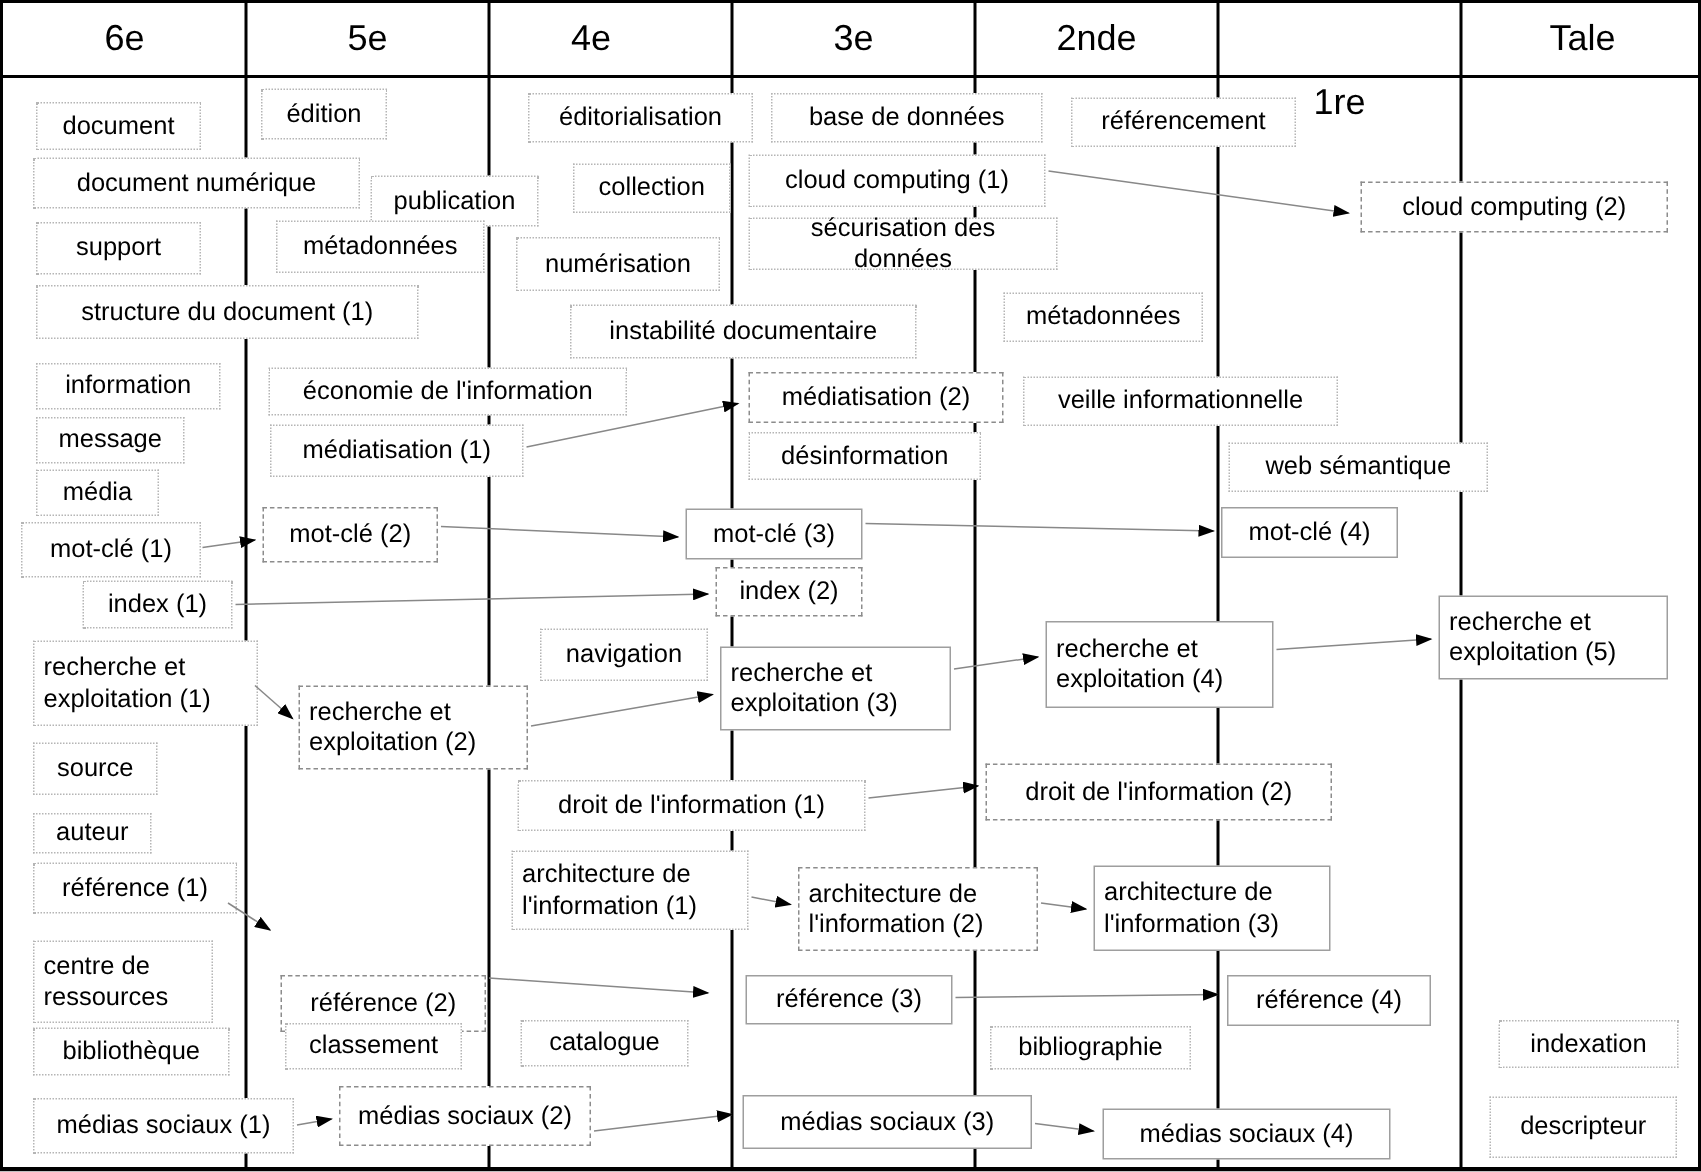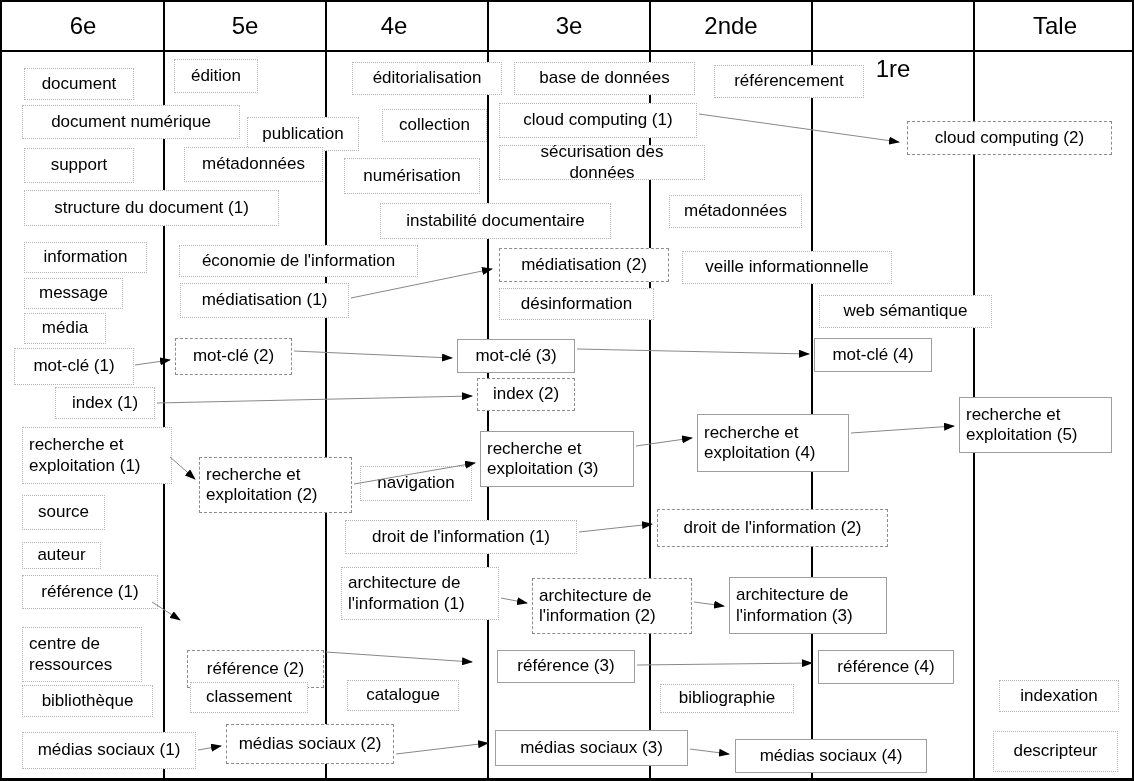--- a/index.html
+++ b/index.html
@@ -75,21 +75,21 @@
     <div class="box box--dotted" style="left: 178px; top: 281px; width: 169px; height: 35px;">médiatisation (1)</div>
     <div class="box box--dotted" style="left: 497px; top: 286px; width: 155px; height: 32px;">désinformation</div>
     <div class="box box--dotted" style="left: 22px; top: 311px; width: 82px; height: 31px;">média</div>
     <div class="box box--dotted" style="left: 817px; top: 293px; width: 173px; height: 33px;">web sémantique</div>
     <div class="box box--dashed" style="left: 173px; top: 336px; width: 117px; height: 37px;">mot-clé (2)</div>
     <div class="box box--dotted" style="left: 12px; top: 346px; width: 120px; height: 37px;">mot-clé (1)</div>
     <div class="box box--solid" style="left: 455px; top: 337px; width: 118px; height: 34px;">mot-clé (3)</div>
     <div class="box box--solid" style="left: 812px; top: 336px; width: 118px; height: 34px;">mot-clé (4)</div>
     <div class="box box--dotted" style="left: 53px; top: 385px; width: 100px; height: 32px;">index (1)</div>
     <div class="box box--dashed" style="left: 475px; top: 376px; width: 98px; height: 33px;">index (2)</div>
-    <div class="box box--dotted" style="left: 358px; top: 417px; width: 112px; height: 35px; margin-top: 47px;">navigation</div>
+    <div class="box box--dotted" style="left: 358px; top: 417px; width: 112px; height: 35px;">navigation</div>
     <div class="box box--dotted box--multiline" style="left: 20px; top: 425px; width: 150px; height: 57px;">recherche et
 exploitation (1)</div>
     <div class="box box--dashed box--multiline" style="left: 197px; top: 455px; width: 153px; height: 56px;">recherche et
 exploitation (2)</div>
     <div class="box box--solid box--multiline" style="left: 478px; top: 429px; width: 154px; height: 56px;">recherche et
 exploitation (3)</div>
     <div class="box box--solid box--multiline" style="left: 695px; top: 412px; width: 152px; height: 58px;">recherche et
 exploitation (4)</div>
     <div class="box box--solid box--multiline" style="left: 957px; top: 395px; width: 153px; height: 56px;">recherche et
 exploitation (5)</div>

